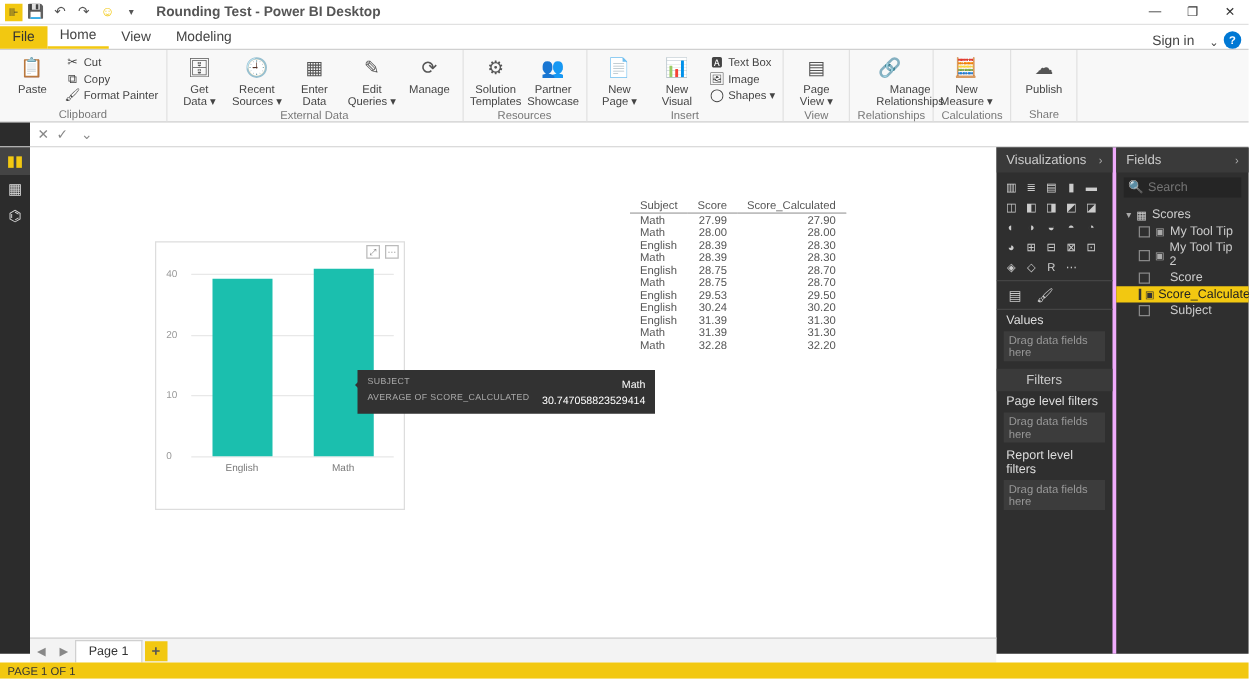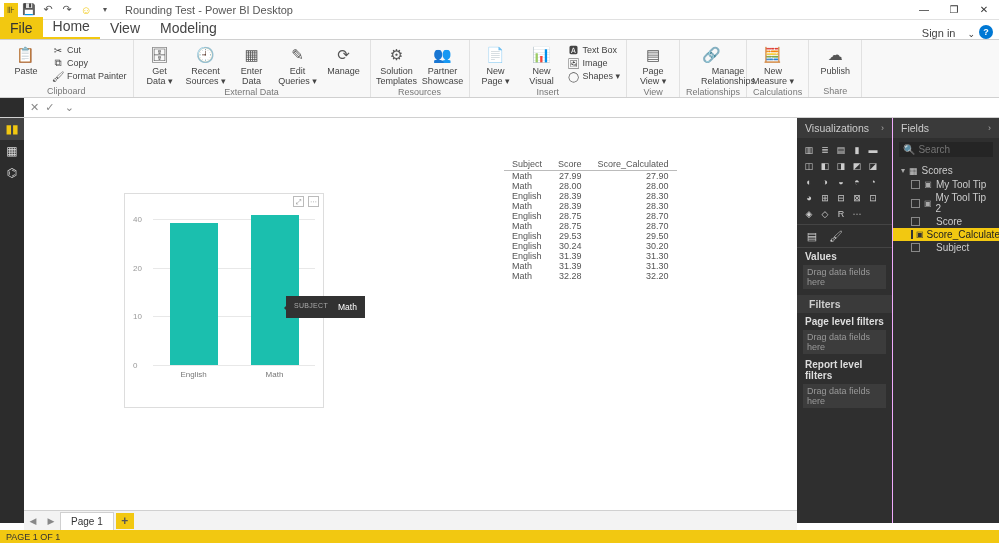--- a/index.html
+++ b/index.html
@@ -3,27 +3,27 @@
 <meta charset="utf-8">
 <style>
   * { box-sizing: border-box; margin: 0; padding: 0; font-family: "Segoe UI", Tahoma, sans-serif; }
   body { width: 999px; height: 543px; background: #fff; overflow: hidden; font-size: 11px; color: #333; position: relative; }
 
   
   .titlebar { height: 20px; background: #fff; display: flex; align-items: center; border-bottom: 1px solid #e1e1e1; }
   .titlebar .qat { display: flex; align-items: center; gap: 3px; padding: 0 4px; height: 100%; }
   .qat .logo { width: 14px; height: 14px; background: #F2C811; display: flex; align-items: center; justify-content: center; font-size: 9px; color: #333; }
   .qat .icon-btn { width: 16px; height: 16px; display: flex; align-items: center; justify-content: center; font-size: 11px; color: #555; cursor: pointer; }
-  .titlebar .title { flex: 1; text-align: left; padding-left: 8px; font-size: 11px; color: #555; }
+  .titlebar .title { flex: 1; text-align: left; padding-left: 8px; font-size: 11px; color: #555; font-weight: bold; }
   .titlebar .wincontrols { display: flex; }
   .titlebar .wincontrols .wc { width: 30px; height: 20px; display: flex; align-items: center; justify-content: center; font-size: 10px; color: #333; cursor: pointer; }
 
   
   .ribtabs { height: 20px; background: #fff; display: flex; align-items: flex-end; border-bottom: 1px solid #d0d0d0; }
-  .ribtabs .tab { padding: 3px 10px; font-size: 14px; color: #444; cursor: pointer; }
+  .ribtabs .tab { padding: 3px 10px; font-size: 11px; color: #444; cursor: pointer; }
   .ribtabs .tab.file { background: #F2C811; color: #333; font-weight: 500; }
   .ribtabs .tab.active { font-weight: 500; border-bottom: 2px solid #F2C811; }
   .ribtabs .spacer { flex: 1; }
   .ribtabs .signin { font-size: 11px; color: #444; padding: 0 8px; }
   .ribtabs .help { width: 14px; height: 14px; border-radius: 50%; background: #0078d4; color: #fff; display: flex; align-items: center; justify-content: center; font-size: 9px; margin-right: 6px; font-weight: bold;}
 
   
   .ribbon { height: 58px; background: #f8f8f8; border-bottom: 1px solid #d0d0d0; display: flex; }
   .ribgroup { border-right: 1px solid #e1e1e1; display: flex; flex-direction: column; justify-content: space-between; padding: 2px 6px 0px; }
   .ribgroup .buttons { display: flex; flex: 1; align-items: flex-start; gap: 6px; }
@@ -72,31 +72,31 @@
   
   .visual-table { position: absolute; left: 480px; top: 40px; font-size: 9px; color: #555; }
   .visual-table table { border-collapse: collapse; }
   .visual-table th { font-weight: 400; text-align: left; padding: 1px 8px; border-bottom: 1px solid #bbb; font-size: 9px; color: #555; }
   .visual-table th.num, .visual-table td.num { text-align: right; }
   .visual-table td { padding: 0px 8px; font-size: 9px; }
 
   
   .rightpanes { display: flex; width: 202px; background: #2f2f2f; font-size: 10px; color: #ccc; }
   .pane { display: flex; flex-direction: column; }
-  .pane.viz { width: 120px; border-right: 1px solid #f0abfc; }
+  .pane.viz { width: 120px; border-right: 3px solid #f0abfc; }
   .pane.fields { width: 106px; }
   .pane-header { background: #3a3a3a; padding: 4px 8px; display: flex; justify-content: space-between; align-items: center; font-size: 10.5px; font-weight: 500; }
   .pane-header .chev { font-size: 9px; color: #aaa; cursor: pointer; }
   .viz-gallery { display: flex; flex-wrap: wrap; padding: 4px 4px 2px; gap: 0px; }
   .viz-gallery .vg { width: 14px; height: 14px; margin: 1px; display: flex; align-items: center; justify-content: center; color: #ccc; font-size: 9px; cursor: pointer; border: 1px solid transparent; }
   .viz-tools { display: flex; gap: 10px; padding: 4px 8px; border-top: 1px solid #444; border-bottom: 1px solid #444; }
   .viz-tools .vt { width: 14px; height: 14px; color: #ccc; display: flex; align-items: center; justify-content: center; font-size: 11px; cursor: pointer; }
-  .pane .sect-label { padding: 3px 8px 1px; font-size: 10px; color: #ddd; font-weight: bold; }
+  .pane .sect-label { padding: 3px 8px 1px; font-size: 10px; color: #ddd; }
   .pane .drop { margin: 2px 6px; background: #3c3c3c; color: #999; font-size: 9px; padding: 2px 4px; }
-  .pane .sect-head { background: #3a3a3a; padding: 3px 12px; font-size: 10.5px; font-weight: 700; margin-top: 4px; }
+  .pane .sect-head { background: #3a3a3a; padding: 3px 24px; font-size: 10.5px; font-weight: 400; margin-top: 4px; }
   .fields-search { margin: 4px 6px; background: #252525; display: flex; align-items: center; padding: 2px 4px; }
   .fields-search input { background: transparent; border: none; color: #ccc; font-size: 10px; flex: 1; outline: none; }
   .fields-search .sicon { color: #888; font-size: 10px; margin-right: 3px; }
   .ftree { padding: 2px 0; font-size: 10px; }
   .ftree .f-table { padding: 2px 8px; display: flex; align-items: center; gap: 4px; cursor: pointer; }
   .ftree .f-table::before { content: "▾"; font-size: 8px; color: #aaa; }
   .ftree .f-field { padding: 1px 6px 1px 18px; display: flex; align-items: center; gap: 3px; cursor: pointer; }
   .ftree .f-field .cb { width: 9px; height: 9px; border: 1px solid #888; display: inline-block; }
   .ftree .f-field.selected { background: #F2C811; color: #222; }
   .ftree .f-field.selected .cb { border-color: #333; }
@@ -318,20 +318,24 @@
           </div>
           <div class="xlab" style="left: 0%;">English</div>
           <div class="xlab" style="left: 50%;">Math</div>
         </div>
     </div>
 
     <div class="tooltip" id="tooltip">
         <div class="trow">
           <div class="tl">SUBJECT</div>
           <div class="tv">Math</div>
+        </div>
+        <div class="trow">
+          <div class="tl">AVERAGE OF SCORE_CALCULATED</div>
+          <div class="tv">30.747058823529414</div>
         </div>
       </div>
 
     <div class="visual-table">
       <table id="datatable">
           <thead>
             <tr>
               <th>Subject</th>
               <th class="num">Score</th>
               <th class="num">Score_Calculated</th>

